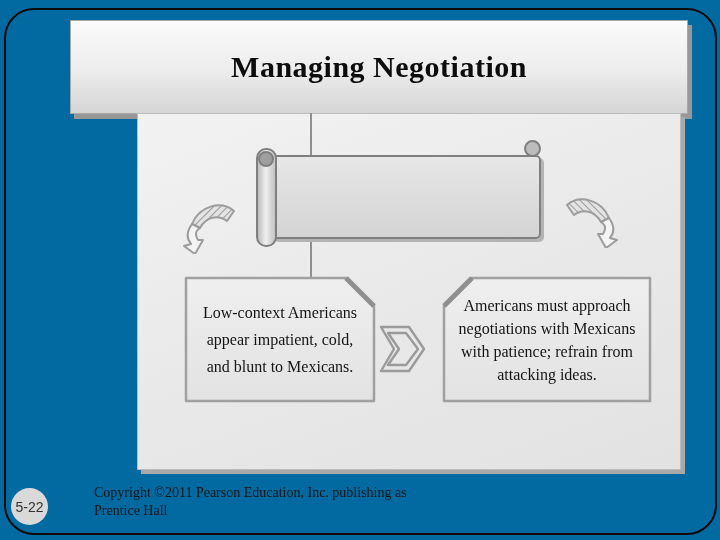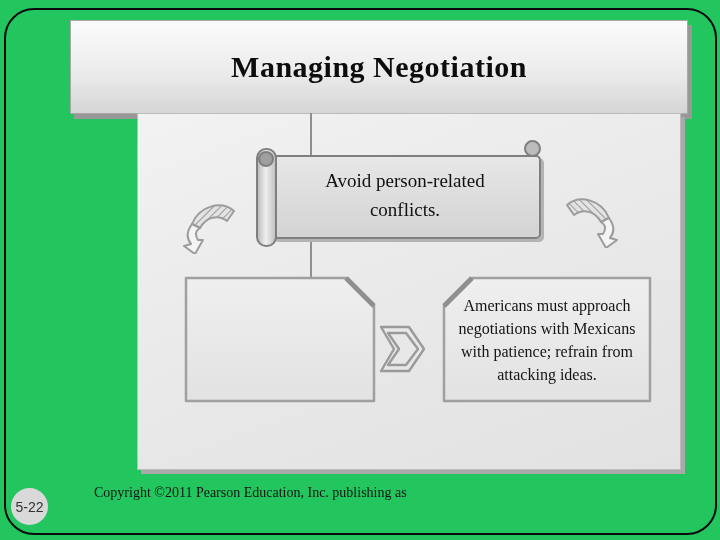--- a/index.html
+++ b/index.html
@@ -1,16 +1,16 @@
 <!DOCTYPE html>
 <html><head>
 <meta charset="utf-8">
 <style>
   html,body{margin:0;padding:0;background:#fff;}
-  .slide{position:relative;width:720px;height:540px;background:#22c55e;overflow:hidden;
+  .slide{position:relative;width:720px;height:540px;background:#0369a1;overflow:hidden;
          font-family:"Liberation Serif", serif;color:#111;}
   
   .frame{position:absolute;left:4px;top:8px;width:709px;height:523px;
          border:2px solid #0a0a0a;border-radius:30px;}
   
   .title-bar{position:absolute;left:70px;top:20px;width:616px;height:92px;
              background:linear-gradient(180deg,#fbfbfb 0%,#ececec 55%,#d5d5d5 100%);
              border:1px solid #a8a8a8;box-shadow:4px 5px 0 #989898;
              display:flex;align-items:center;justify-content:center;}
   .title-bar h1{margin:0;font-size:30px;font-weight:bold;letter-spacing:.5px;color:#0d0d0d;}
@@ -61,23 +61,20 @@
   </div>
 
   <div class="panel"></div>
 
   <div class="connector"></div>
 
   <div class="scroll-body"></div>
   <div class="scroll-roll"></div>
   <div class="scroll-cap"></div>
   <div class="scroll-corner"></div>
-  <div class="scroll-text">
-    <span>Avoid person-related conflicts.</span>
-  </div>
 
   <svg class="shape" style="left:183px;top:194px" width="58" height="60" viewBox="0 0 58 60">
     <defs>
       <pattern id="hatchA" width="5" height="5" patternUnits="userSpaceOnUse" patternTransform="rotate(45)">
         <rect width="5" height="5" fill="#e3e3e3"></rect>
         <line x1="0" y1="0" x2="0" y2="5" stroke="#9a9a9a" stroke-width="2"></line>
       </pattern>
     </defs>
     <path d="M9,30 C16,12 38,6 51,17 L44,27 C35,20 23,23 17,34 Z" fill="url(#hatchA)" stroke="#9c9c9c" stroke-width="2" stroke-linejoin="round"></path>
     <path d="M9,30 C4,37 3,44 8,50 L1,52 L12,60 L20,46 L15,46 C12,41 12,37 17,34 Z" fill="#f4f4f4" stroke="#9c9c9c" stroke-width="2" stroke-linejoin="round"></path>
@@ -100,20 +97,23 @@
   <svg class="shape" style="left:184px;top:276px" width="192" height="127" viewBox="0 0 192 127">
     <defs>
       <linearGradient id="boxGradL" x1="0" y1="0" x2="0" y2="1">
         <stop offset="0" stop-color="#efefef"></stop>
           <stop offset="1" stop-color="#e2e2e2"></stop>
       </linearGradient>
     </defs>
     <path d="M2,2 L162,2 L190,30 L190,125 L2,125 Z" fill="url(#boxGradL)" stroke="#a0a0a0" stroke-width="2.5" stroke-linejoin="round"></path>
     <path d="M162,2 L190,30" fill="none" stroke="#8f8f8f" stroke-width="5"></path>
   </svg>
+  <div class="box-text left" style="left:192px;top:284px;width:176px;height:111px">
+    <span>Low-context Americans appear impatient, cold, and blunt to Mexicans.</span>
+  </div>
 
   <svg class="shape" style="left:378px;top:324px" width="50" height="50" viewBox="0 0 50 50">
     <path d="M3,3 L31,3 L46,25 L31,47 L3,47 L16,25 Z" fill="none" stroke="#9a9a9a" stroke-width="2.4" stroke-linejoin="round"></path>
     <path d="M10,9 L28,9 L40,25 L28,41 L10,41 L21,25 Z" fill="none" stroke="#9a9a9a" stroke-width="2.4" stroke-linejoin="round"></path>
   </svg>
 
   <svg class="shape" style="left:442px;top:276px" width="210" height="127" viewBox="0 0 210 127">
     <defs>
       <linearGradient id="boxGradR" x1="0" y1="0" x2="0" y2="1">
         <stop offset="0" stop-color="#efefef"></stop>
@@ -125,15 +125,16 @@
   </svg>
   <div class="box-text right" style="left:450px;top:284px;width:194px;height:111px">
     <span>Americans must approach negotiations with Mexicans with patience; refrain from attacking ideas.</span>
   </div>
 
   <div class="page-badge">
     <span>5-22</span>
   </div>
   <div class="footer">
     <div>Copyright ©2011 Pearson Education, Inc. publishing as</div>
+    <div>Prentice Hall</div>
   </div>
 
 </div>
 
 </body></html>

